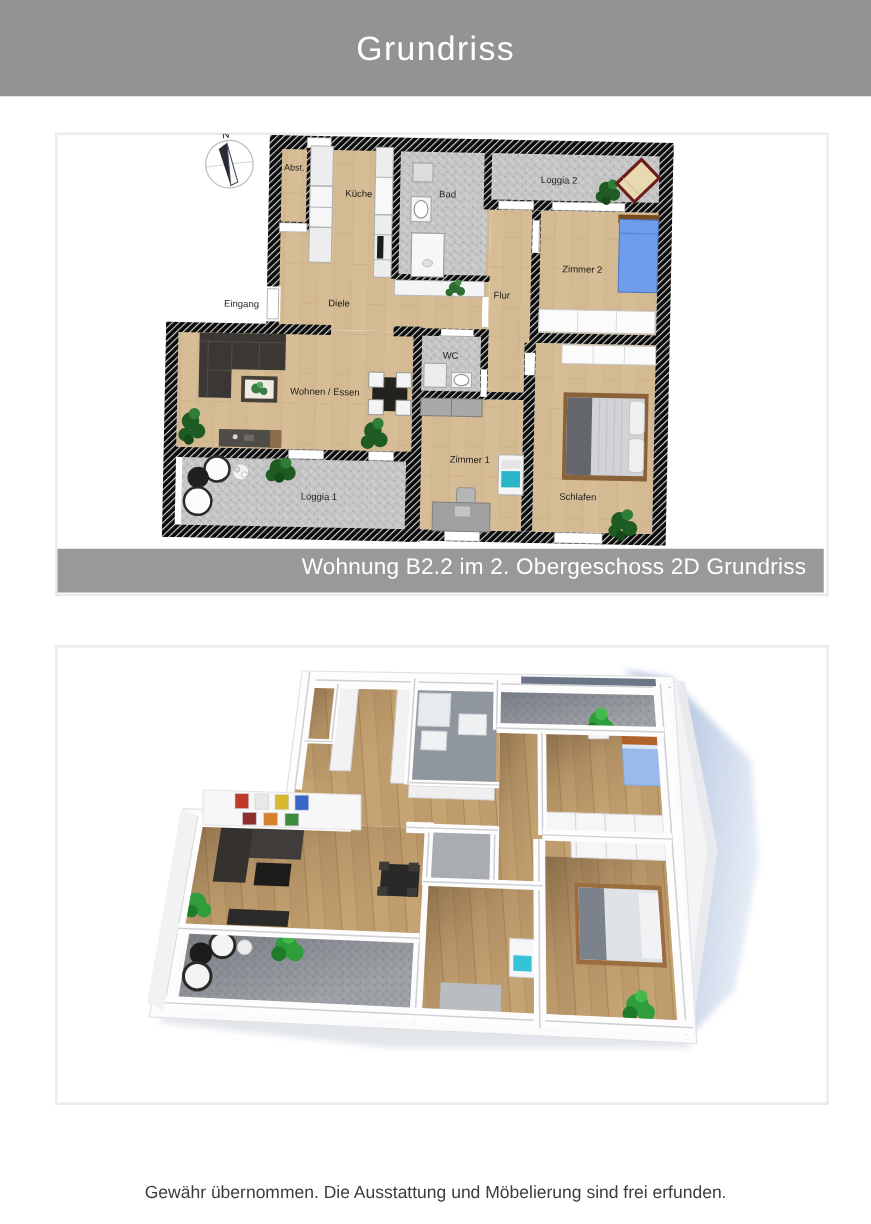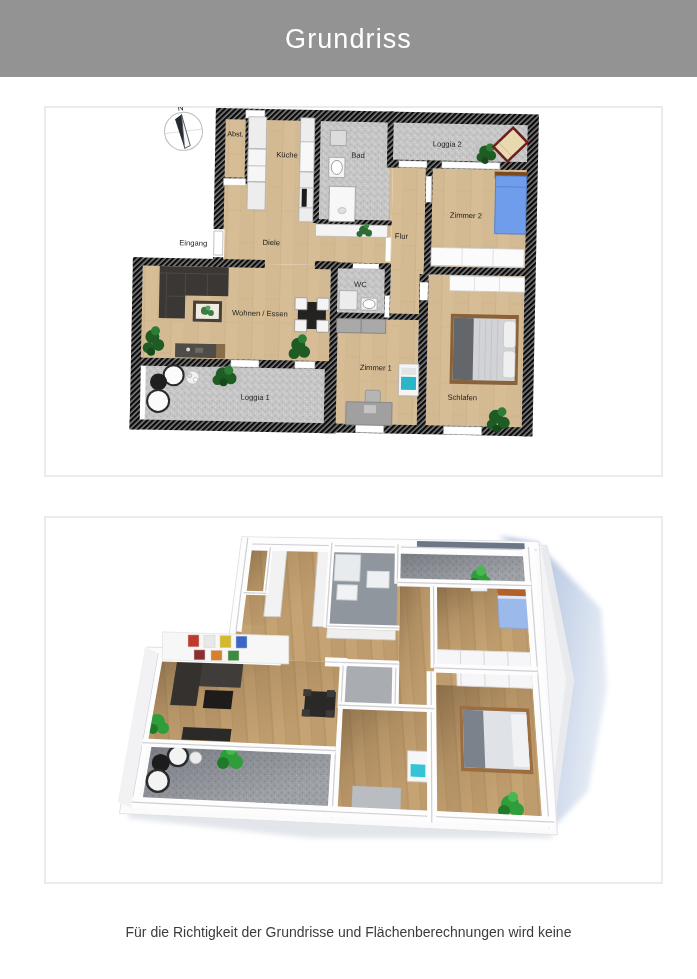--- a/index.html
+++ b/index.html
@@ -315,20 +315,21 @@
 <text x="264" y="315" font-size="7.6" fill="#1c1c1c" text-anchor="middle">Wohnen / Essen</text>
 
 <text x="381" y="367" font-size="7.6" fill="#1c1c1c" text-anchor="middle">Zimmer 1</text>
 
 <text x="468" y="395" font-size="7.6" fill="#1c1c1c" text-anchor="middle">Schlafen</text>
 
 <text x="261" y="399" font-size="7.6" fill="#1c1c1c" text-anchor="middle">Loggia 1</text>
 </g>
     </svg>
 
+<div class="cap" style="left:46px;top:439px;width:613px;height:35px;">Wohnung B2.2 im 2. Obergeschoss 2D Grundriss</div>
 
 <div style="position:absolute;left:44px;top:516px;width:619px;height:368px;border:2px solid #ebebeb;background:#ffffff;box-sizing:border-box;"></div>
 
 <svg style="position:absolute;left:45px;top:517px" width="617" height="329" viewBox="0 0 617 329">
 <defs>
 <linearGradient id="shad" x1="0" y1="0.15" x2="1" y2="0.45">
 <stop offset="0" stop-color="#a8bcdc"></stop>
           <stop offset="0.5" stop-color="#c2d0e6"></stop>
           <stop offset="1" stop-color="#e6ecf5"></stop>
 </linearGradient>
@@ -568,14 +569,14 @@
           <rect x="194" y="649.9" width="11" height="10" fill="#8e2f2f" stroke="#cfcfcf" stroke-width="0.5"></rect>
           <rect x="211" y="650.3" width="11" height="10" fill="#d87f2a" stroke="#cfcfcf" stroke-width="0.5"></rect>
           <rect x="228" y="650.7" width="11" height="10" fill="#3d8b3d" stroke="#cfcfcf" stroke-width="0.5"></rect>
         </g>
 
 <polygon points="417.0,541.1 524.4,543.2 524.8,549.0 416.9,546.8" fill="#6b7687"></polygon>
 </g>
     </svg>
 
 
-<div style="position:absolute;left:0;top:924px;width:697px;text-align:center;font-size:14px;color:#3c3c3c;">Für die Richtigkeit der Grundrisse und Flächenberechnungen wird keine</div>
-
+
+<div style="position:absolute;left:0;top:945px;width:697px;text-align:center;font-size:14px;color:#3c3c3c;">Gewähr übernommen. Die Ausstattung und Möbelierung sind frei erfunden.</div>
 </div>
 </body></html>

